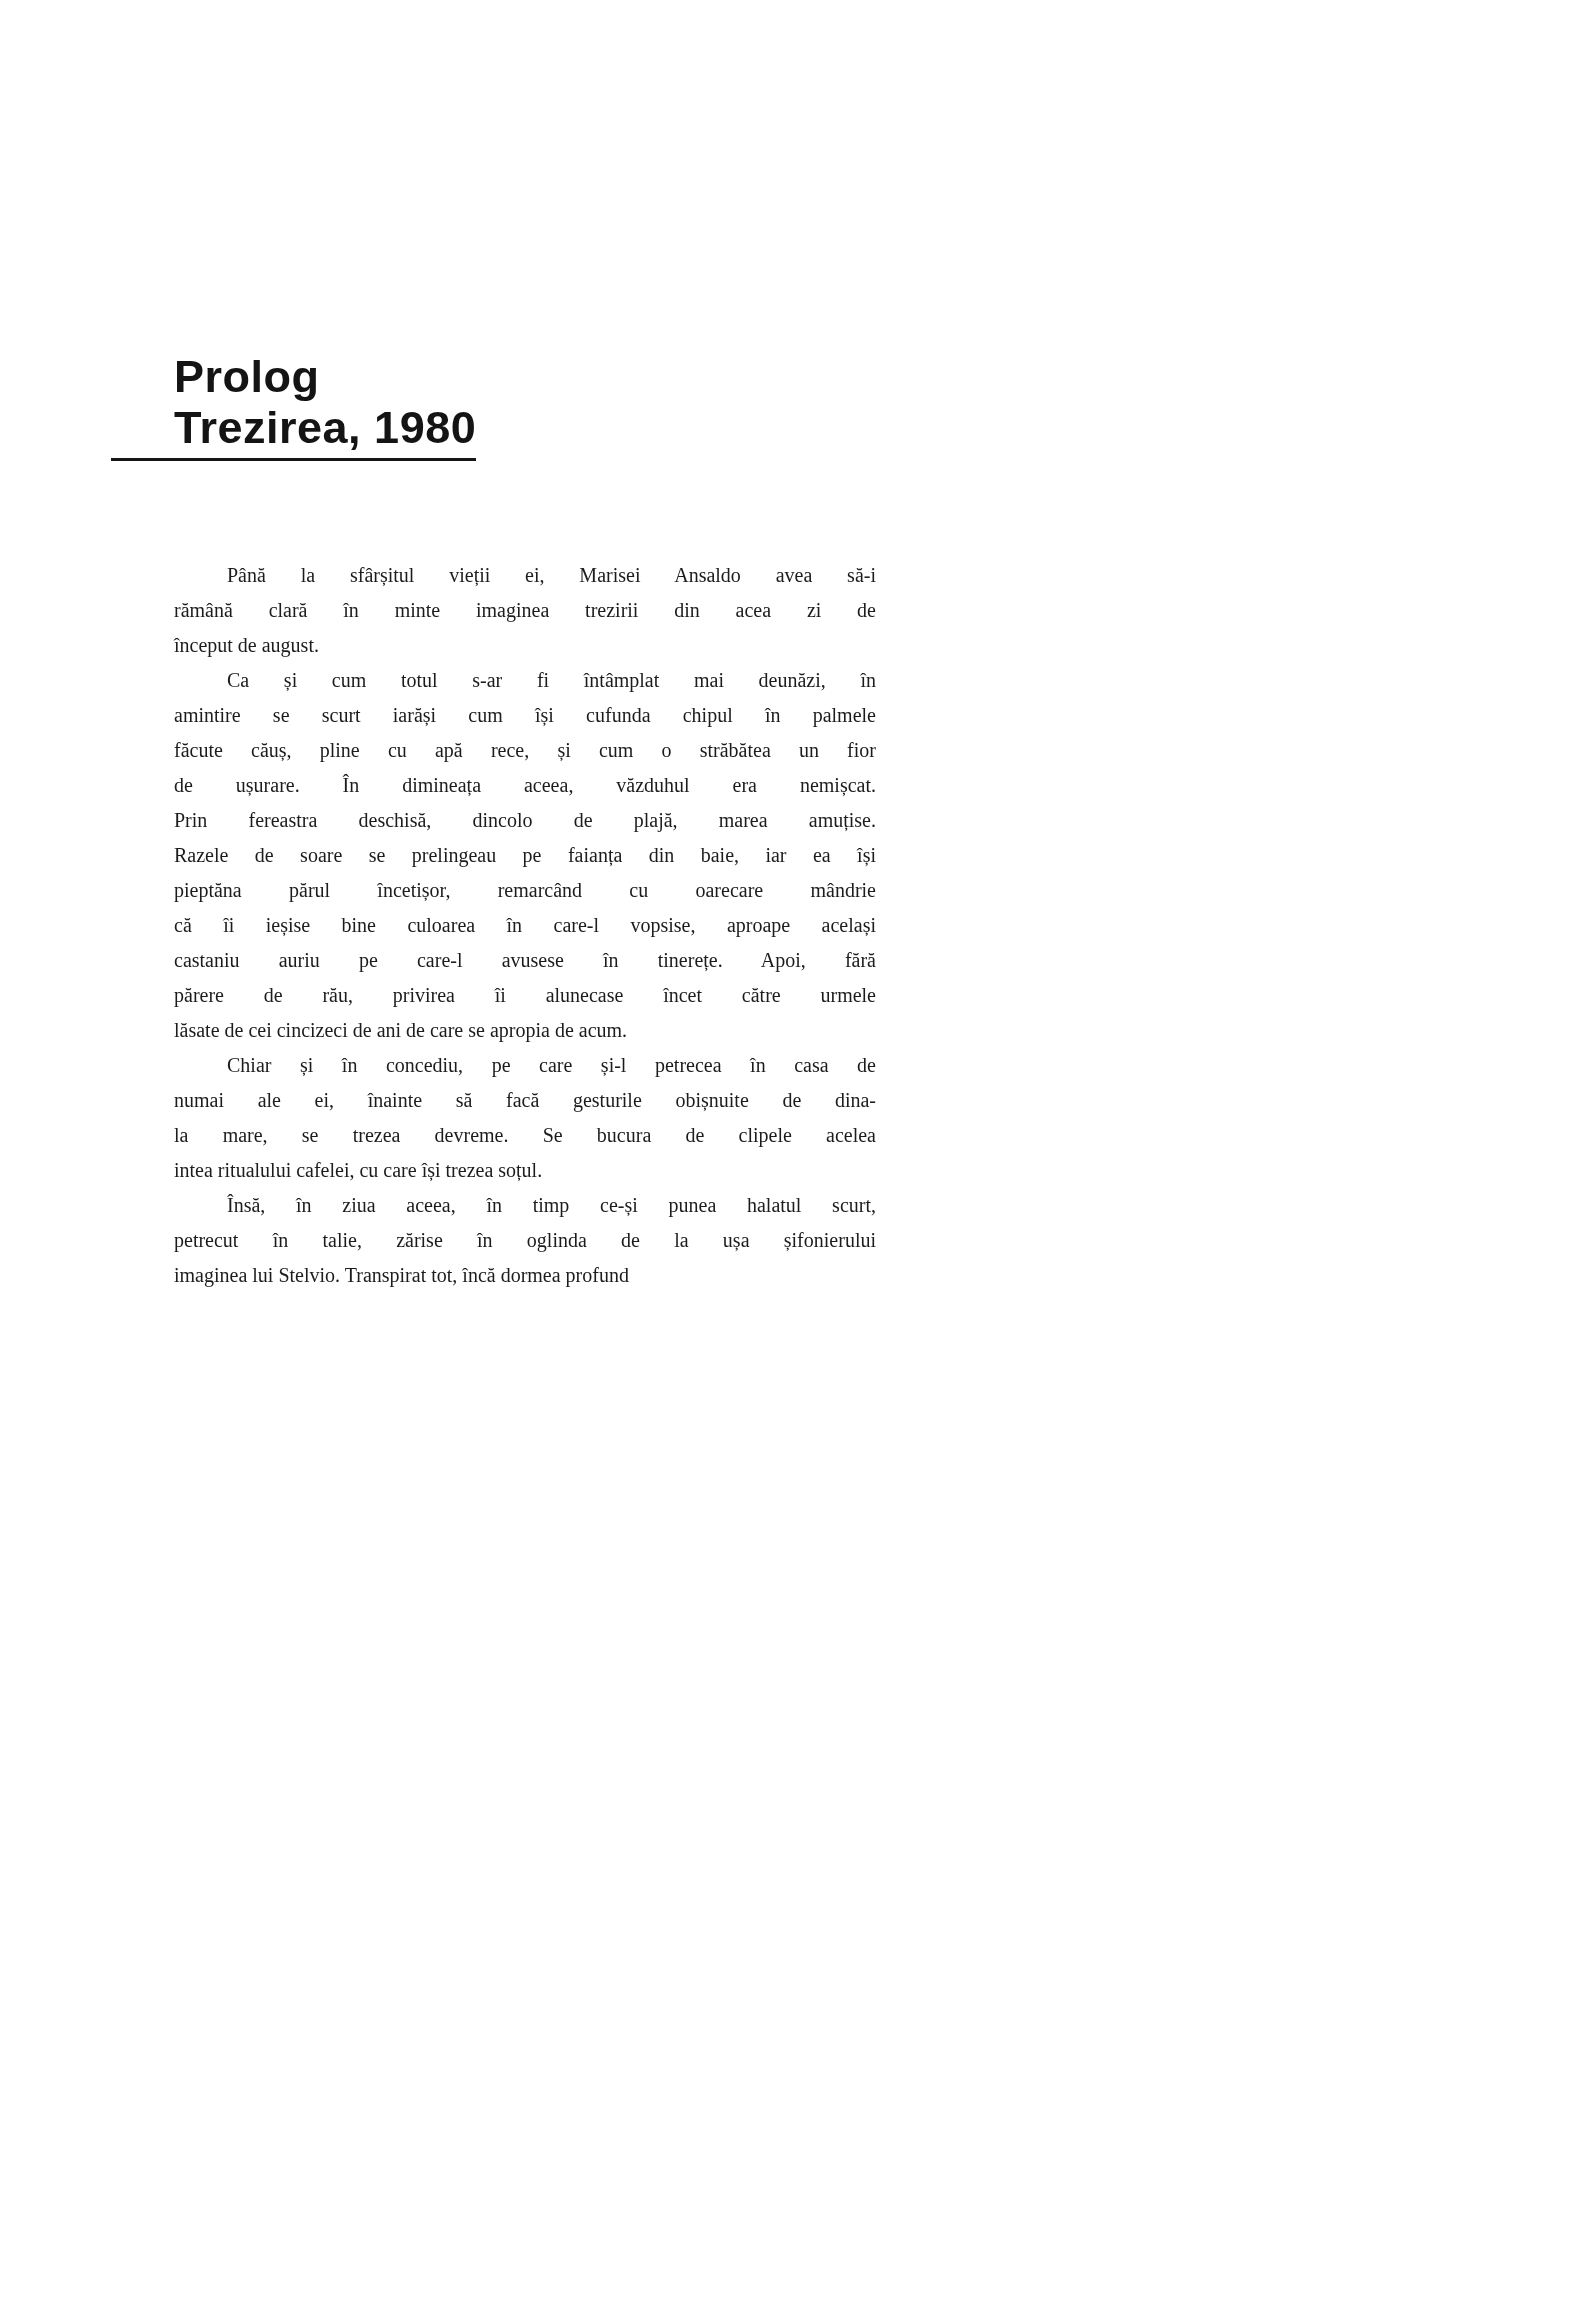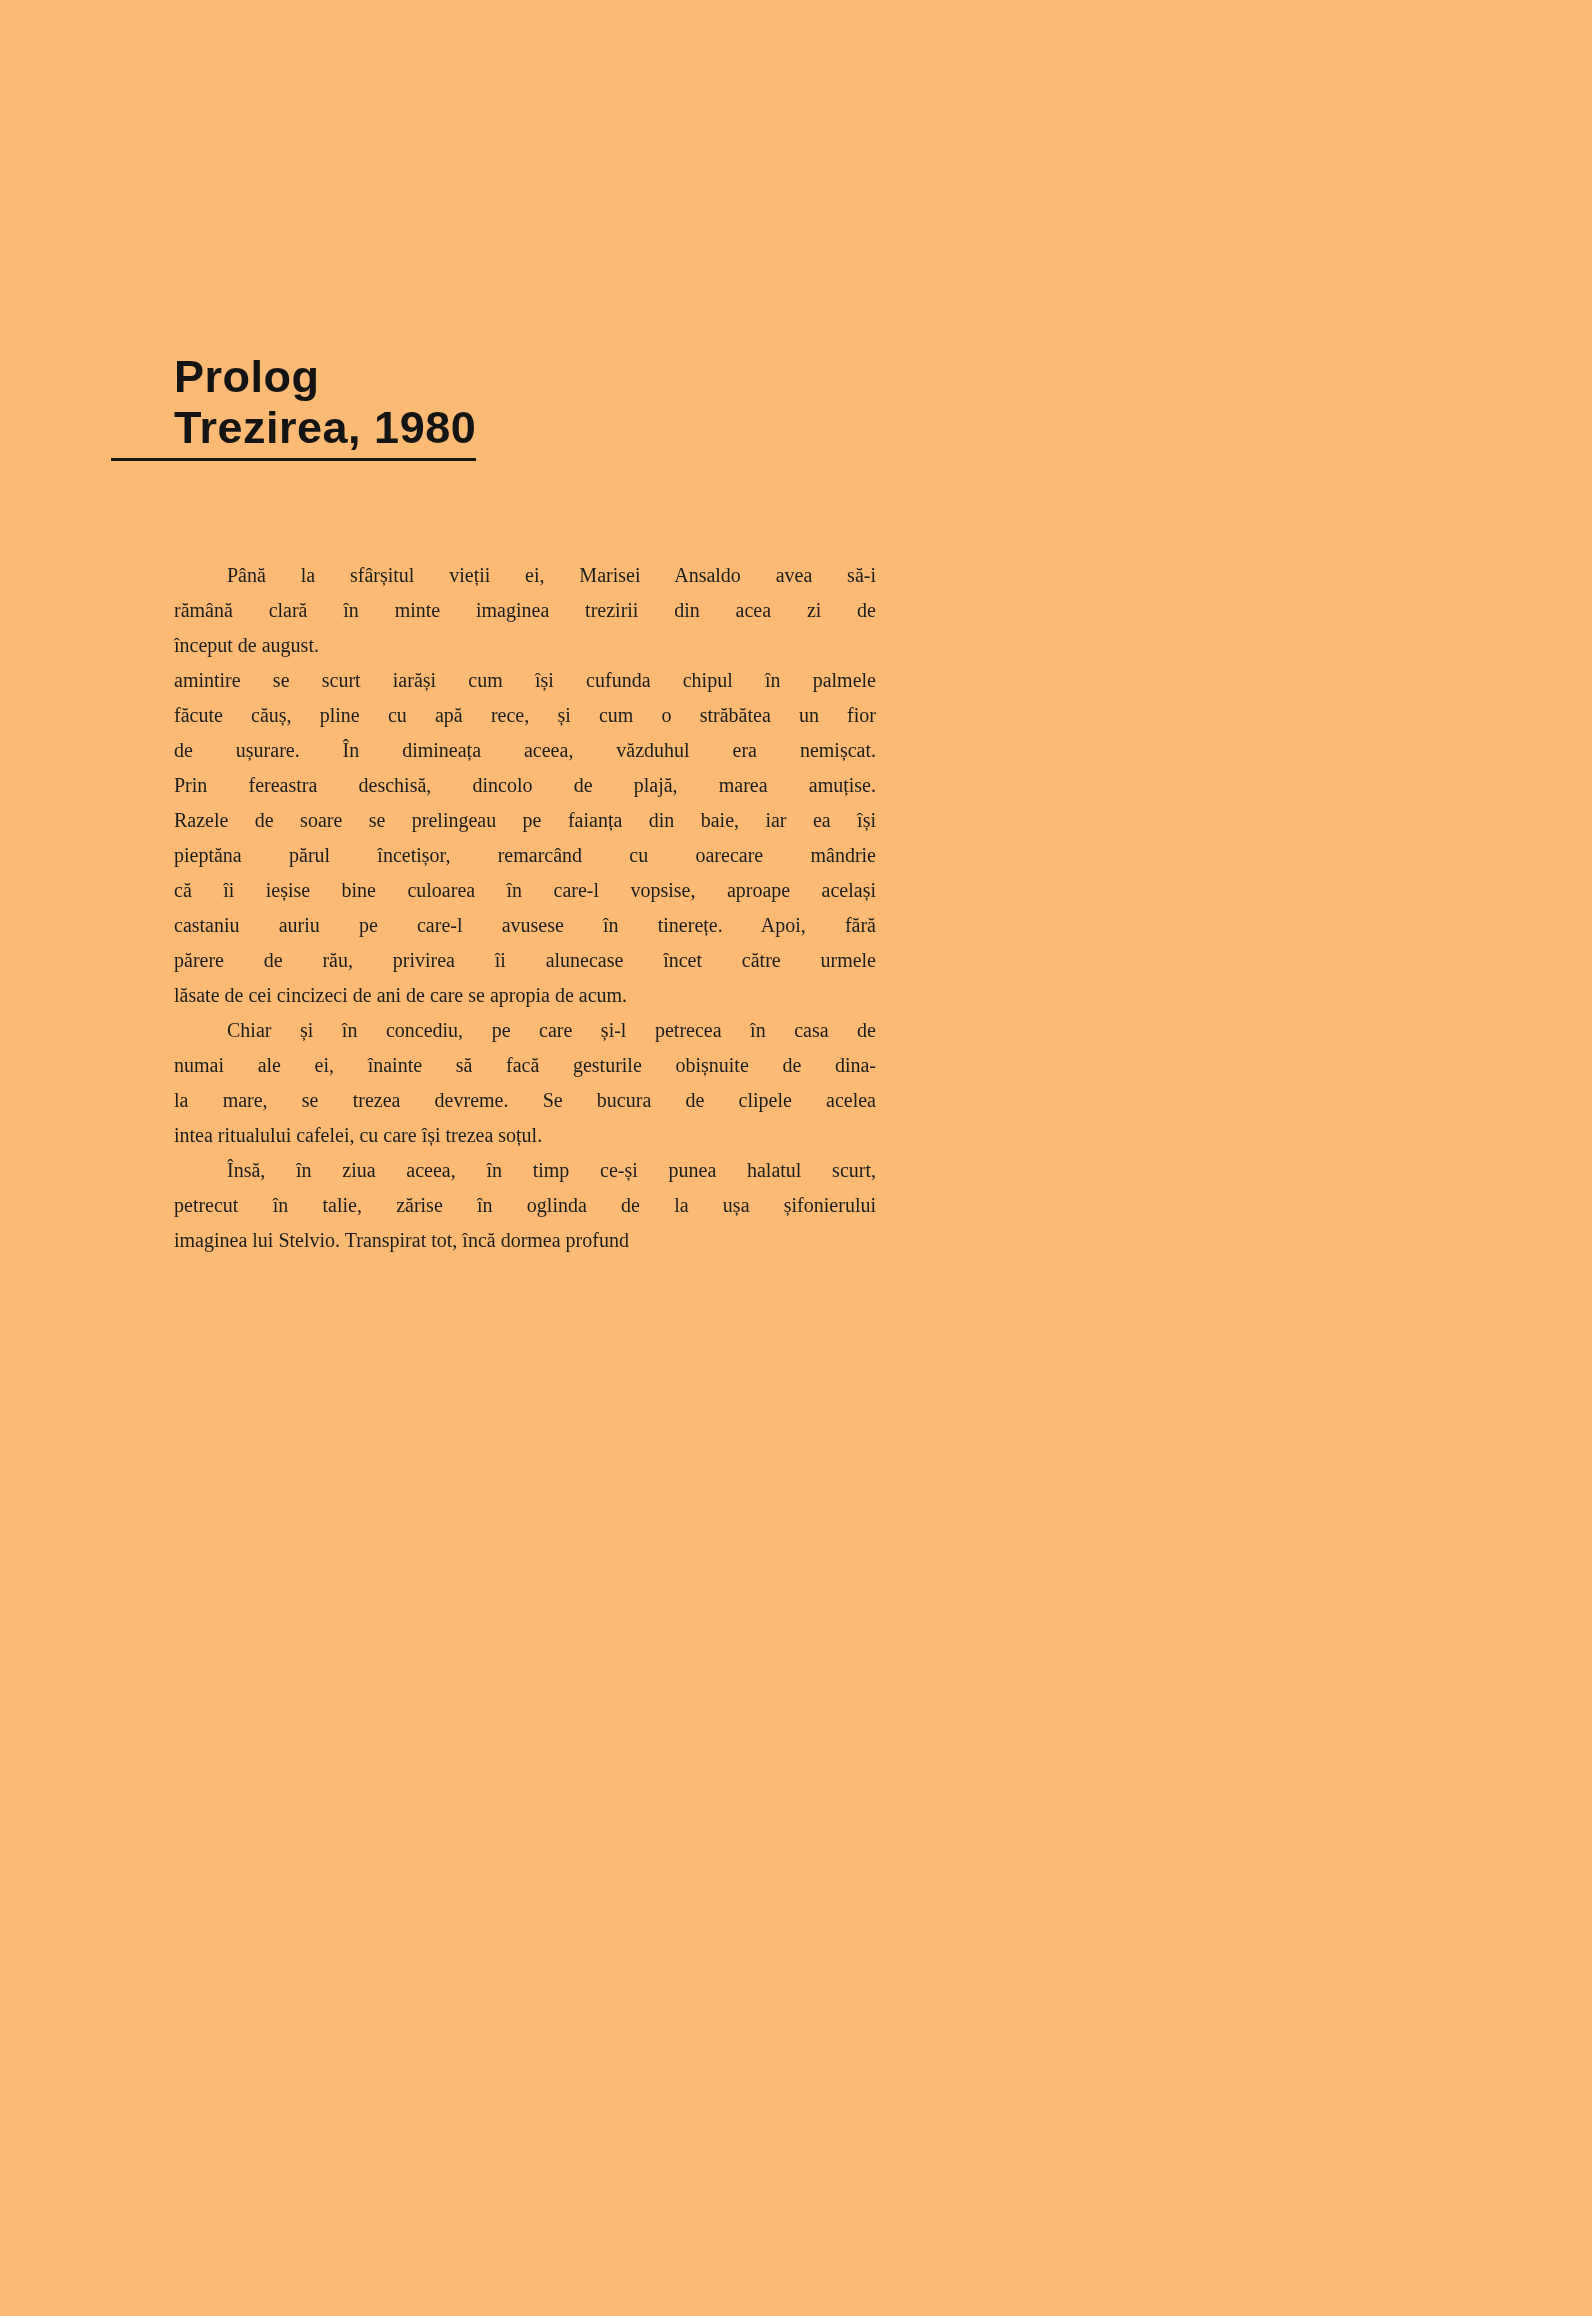--- a/index.html
+++ b/index.html
@@ -6,21 +6,21 @@
   html, body {
     margin: 0;
     padding: 0;
     background: #e9e9e9;
   }
   .page {
     position: relative;
     width: 1592px;
     height: 2316px;
     margin: 0 auto;
-    background: #fdba74;
+    background: #ffffff;
     color: #1a1a1a;
     font-family: "Liberation Serif", serif;
     overflow: hidden;
   }
   .heading {
     position: absolute;
     left: 174px;
     top: 351px;
     font-family: "Liberation Sans", sans-serif;
     font-weight: 700;
@@ -74,20 +74,21 @@
     <span class="title">Prolog</span>
     <span class="subtitle">Trezirea, 1980</span>
   </div>
 
   <div class="heading-rule"></div>
 
   <div class="body-text">
       <div class="line first">Până la sfârșitul vieții ei, Marisei Ansaldo avea să-i</div>
       <div class="line">rămână clară în minte imaginea trezirii din acea zi de</div>
       <div class="line last">început de august.</div>
+      <div class="line first">Ca și cum totul s-ar fi întâmplat mai deunăzi, în</div>
       <div class="line">amintire se scurt iarăși cum își cufunda chipul în palmele</div>
       <div class="line">făcute căuș, pline cu apă rece, și cum o străbătea un fior</div>
       <div class="line">de ușurare. În dimineața aceea, văzduhul era nemișcat.</div>
       <div class="line">Prin fereastra deschisă, dincolo de plajă, marea amuțise.</div>
       <div class="line">Razele de soare se prelingeau pe faianța din baie, iar ea își</div>
       <div class="line">pieptăna părul încetișor, remarcând cu oarecare mândrie</div>
       <div class="line">că îi ieșise bine culoarea în care-l vopsise, aproape același</div>
       <div class="line">castaniu auriu pe care-l avusese în tinerețe. Apoi, fără</div>
       <div class="line">părere de rău, privirea îi alunecase încet către urmele</div>
       <div class="line last">lăsate de cei cincizeci de ani de care se apropia de acum.</div>

